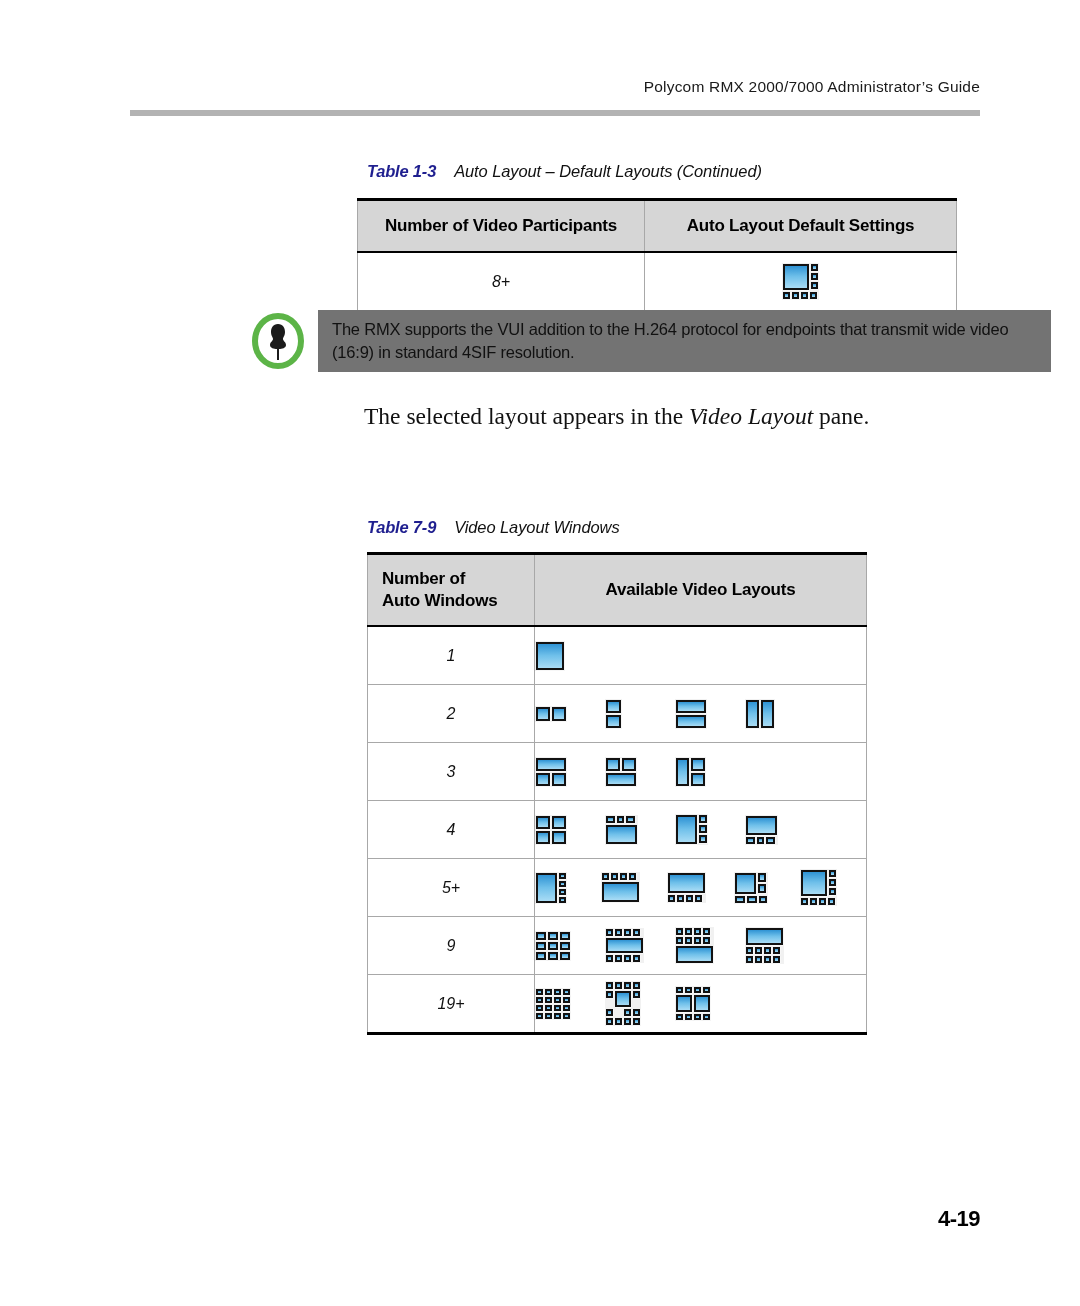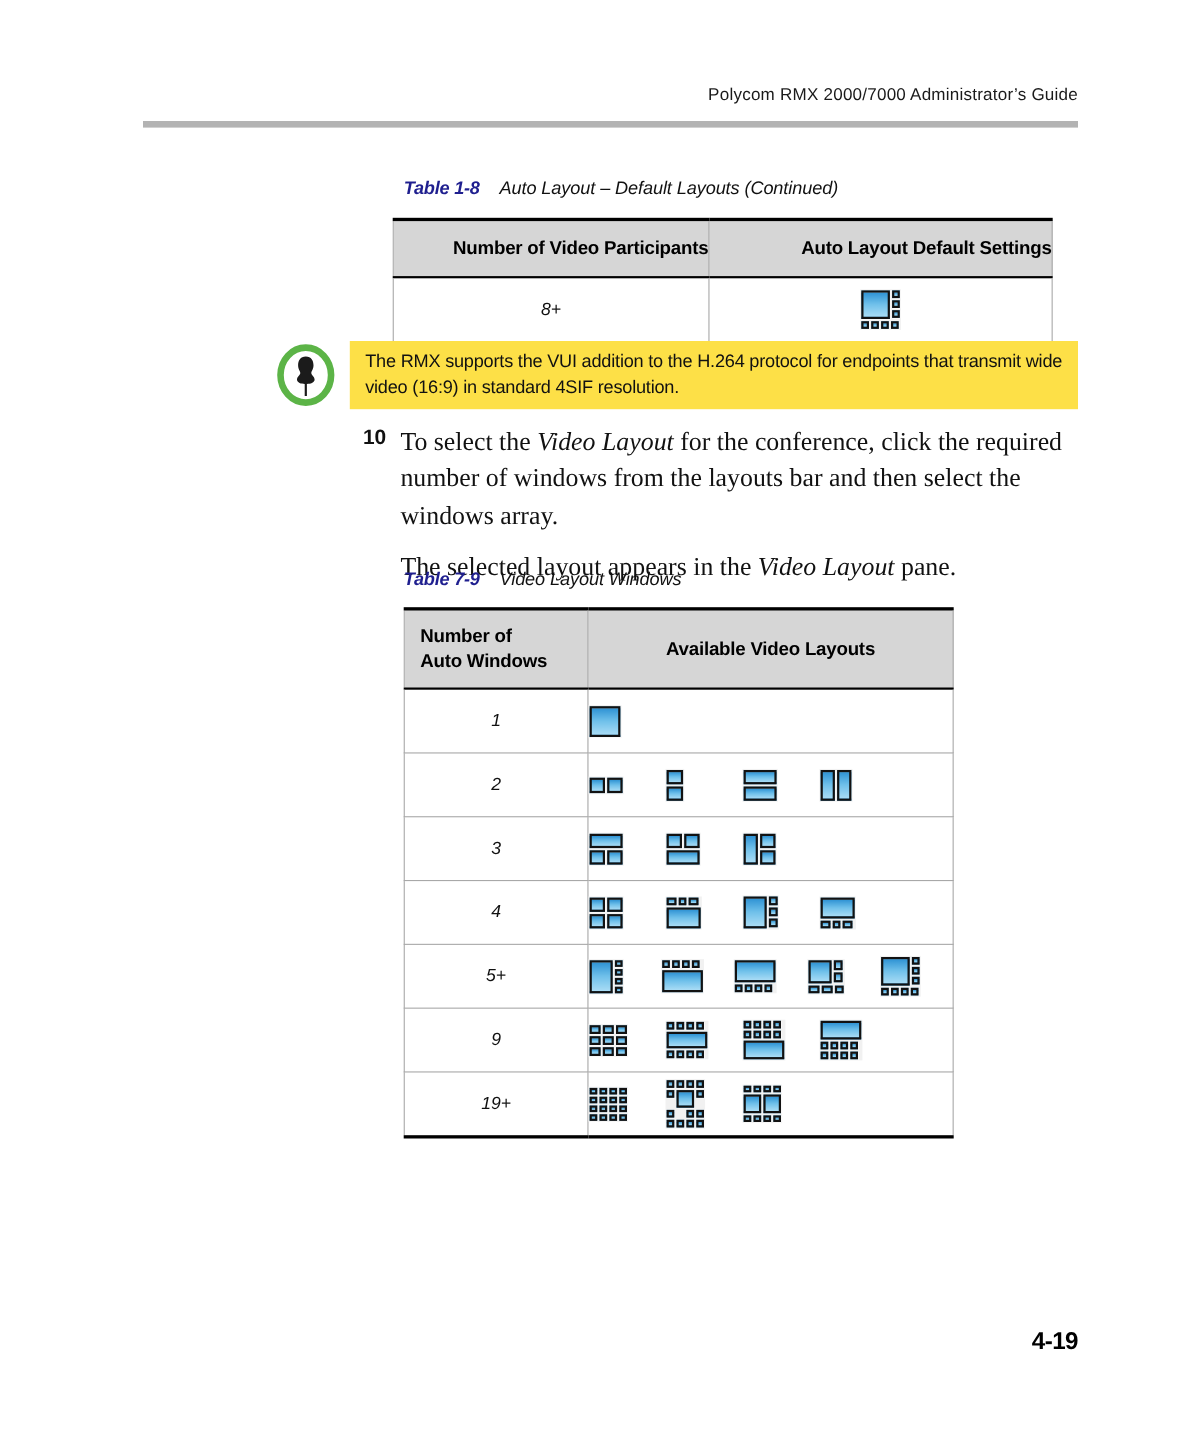--- a/index.html
+++ b/index.html
@@ -85,21 +85,21 @@
   .doc-table td.numcell {
     text-align: center;
     font-family: "Liberation Sans", sans-serif;
     font-style: italic;
     font-size: 16px;
     color: #111;
   }
 
   
   #table-1-8 { top: 198px; left: 357px; width: 600px; }
-  #table-1-8 thead th { height: 50px; text-align: right; }
+  #table-1-8 thead th { height: 50px; }
   #table-1-8 thead th:nth-child(1) { width: 286px; }
   #table-1-8 tbody td { height: 57px; }
 
   
   #table-1-9 { top: 552px; left: 367px; width: 500px; }
   #table-1-9 thead th { height: 70px; }
   #table-1-9 thead th.col-num { width: 152px; text-align: left; padding-left: 14px; line-height: 1.28; }
   #table-1-9 thead th.col-layouts { text-align: center; }
   #table-1-9 tbody td.numcell { width: 152px; }
   #table-1-9 tbody td { height: 57px; }
@@ -137,23 +137,23 @@
     background: linear-gradient(to bottom, #2f93d4 0%, #6fc0ea 48%, #a9dcf5 100%);
     box-shadow: 0.5px 0.5px 0 rgba(255,255,255,0.9);
   }
   .pane.sm { border-width: 2px; }
 
   
   .note-box {
     position: absolute;
     top: 310px;
     left: 318px;
-    width: 662px;
+    width: 733px;
     height: 62px;
-    background: #fde047;
+    background: #737373;
     padding: 8px 0 0 14px;
     box-sizing: border-box;
   }
   .note-text {
     font-family: "Liberation Sans", sans-serif;
     font-size: 16.5px;
     line-height: 1.42;
     color: #111;
     letter-spacing: -0.2px;
   }
@@ -212,21 +212,21 @@
     color: #000;
   }
 </style>
 </head>
 <body>
 
 <div class="page-header">Polycom RMX 2000/7000 Administrator’s Guide</div>
 <div class="header-rule"></div>
 
 <div class="table-caption" style="top:162px; left:367px;">
-  <span class="cap-label">Table 1-8</span><span class="cap-text">Auto Layout – Default Layouts (Continued)</span>
+  <span class="cap-label">Table 1-3</span><span class="cap-text">Auto Layout – Default Layouts (Continued)</span>
 </div>
 
 <table class="doc-table" id="table-1-8">
   <thead>
     <tr>
       <th>Number of Video Participants</th>
       <th class="sep-left">Auto Layout Default Settings</th>
     </tr>
   </thead>
   <tbody>
@@ -261,24 +261,20 @@
   <svg width="56" height="58" viewBox="0 0 56 58" aria-hidden="true">
     <ellipse cx="28" cy="29" rx="23" ry="25" fill="none" stroke="#5cb447" stroke-width="6"></ellipse>
     <path d="M28 12 C23 12 21 16 21 20 C21 24 23 25 23 27 C23 29 20 30 20 33 C20 36 24 37 27 37 L27 48 L29 48 L29 37 C32 37 36 36 36 33 C36 30 33 29 33 27 C33 25 35 24 35 20 C35 16 33 12 28 12 Z" fill="#1b1b1b"></path>
   </svg>
 </div>
 <div class="note-box">
   <div class="note-text">The RMX supports the VUI addition to the H.264 protocol for endpoints that transmit wide video (16:9) in standard 4SIF resolution.</div>
 </div>
 
 <div class="step-block">
-  <div class="step-row">
-    <div class="step-num">10</div>
-    <div class="step-body"><span>To select the </span><i>Video Layout</i><span> for the conference, click the required number of windows from the layouts bar and then select the windows array.</span></div>
-  </div>
   <div class="step-follow"><span>The selected layout appears in the </span><i>Video Layout</i><span> pane.</span></div>
 </div>
 
 <div class="table-caption" style="top:518px; left:367px;">
   <span class="cap-label">Table 7-9</span><span class="cap-text">Video Layout Windows</span>
 </div>
 
 <table class="doc-table" id="table-1-9">
   <thead>
     <tr>

